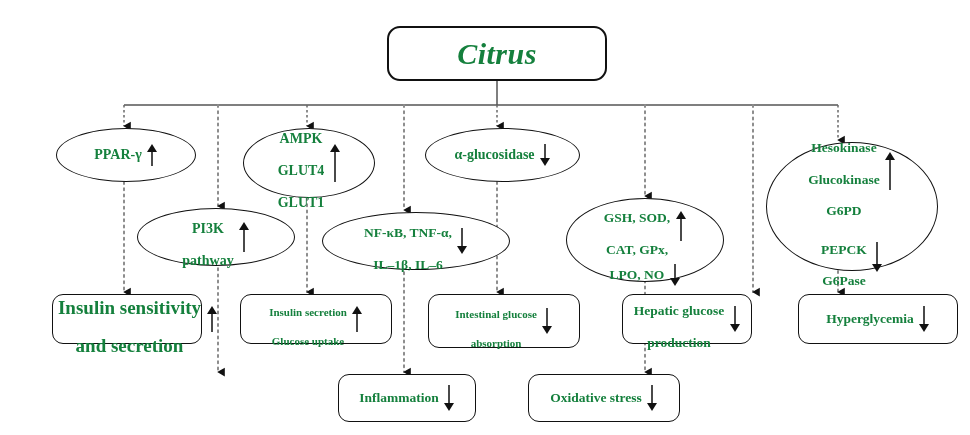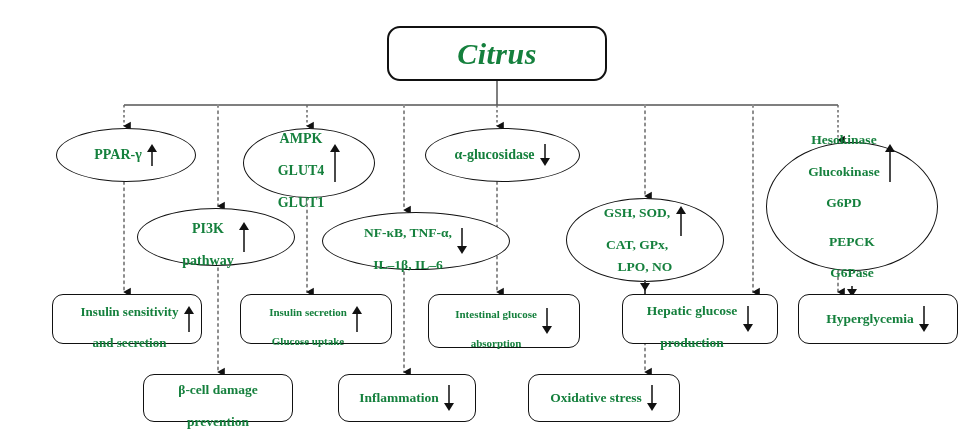--- a/index.html
+++ b/index.html
@@ -63,21 +63,21 @@
     flex-direction:column;
     align-items:center;
     justify-content:center;
   }
   .grp{
     display:flex;
     align-items:center;
     justify-content:center;
     gap:5px;
   }
-  .grp + .grp{ margin-top:7px;flex-direction:column; }
+  .grp + .grp{ margin-top:7px; }
   
   .arw{
     position:relative;
     display:inline-block;
     width:11px;
     flex:0 0 11px;
   }
   .arw i{
     position:absolute;
     left:50%;
@@ -252,21 +252,21 @@
       <div class="grp">
         <span class="lines">LPO, NO</span>
         <span class="arw dn h22">
             <i class="shaft"></i>
             <i class="head"></i>
           </span>
       </div>
     </div>
   </div>
 
-  <div class="node rbox" style="left:52px; top:294px; width:150px; height:50px; font-size:13px;padding-left:21px;">
+  <div class="node rbox" style="left:52px; top:294px; width:150px; height:50px; font-size:19px;padding-left:21px;">
     <div class="grp">
       <span class="lines">
         <span class="ln">Insulin sensitivity</span>
           <span class="ln">and secretion</span>
       </span>
       <span class="arw up h26" style="height:26px;">
           <i class="shaft" style="height:19px;"></i>
           <i class="head"></i>
         </span>
     </div>
@@ -291,21 +291,21 @@
         <span class="ln">Intestinal glucose</span>
           <span class="ln">absorption</span>
       </span>
       <span class="arw dn h26" style="height:26px;">
           <i class="shaft" style="height:19px;"></i>
           <i class="head"></i>
         </span>
     </div>
   </div>
 
-  <div class="node rbox" style="left:622px; top:294px; width:156px; height:50px; font-size:13.5px;">
+  <div class="node rbox" style="left:622px; top:294px; width:130px; height:50px; font-size:13.5px;">
     <div class="grp">
       <span class="lines">
         <span class="ln">Hepatic glucose</span>
           <span class="ln">production</span>
       </span>
       <span class="arw dn h26" style="height:26px;">
           <i class="shaft" style="height:19px;"></i>
           <i class="head"></i>
         </span>
     </div>
@@ -314,26 +314,20 @@
   <div class="node rbox" style="left:798px; top:294px; width:160px; height:50px; font-size:13.5px;text-align:center;">
     <div class="grp">
       <span class="lines">Hyperglycemia</span>
       <span class="arw dn h26" style="height:26px;">
           <i class="shaft" style="height:19px;"></i>
           <i class="head"></i>
         </span>
     </div>
   </div>
 
-  <div class="node rbox" style="left:143px; top:374px; width:150px; height:48px; font-size:13.5px;">
-    <span class="lines">
-      <span class="ln">β-cell damage</span>
-        <span class="ln">prevention</span>
-    </span>
-  </div>
 
   <div class="node rbox" style="left:338px; top:374px; width:138px; height:48px; font-size:13.5px;">
     <div class="grp">
       <span class="lines">Inflammation</span>
       <span class="arw dn h26" style="height:26px;">
           <i class="shaft" style="height:19px;"></i>
           <i class="head"></i>
         </span>
     </div>
   </div>

